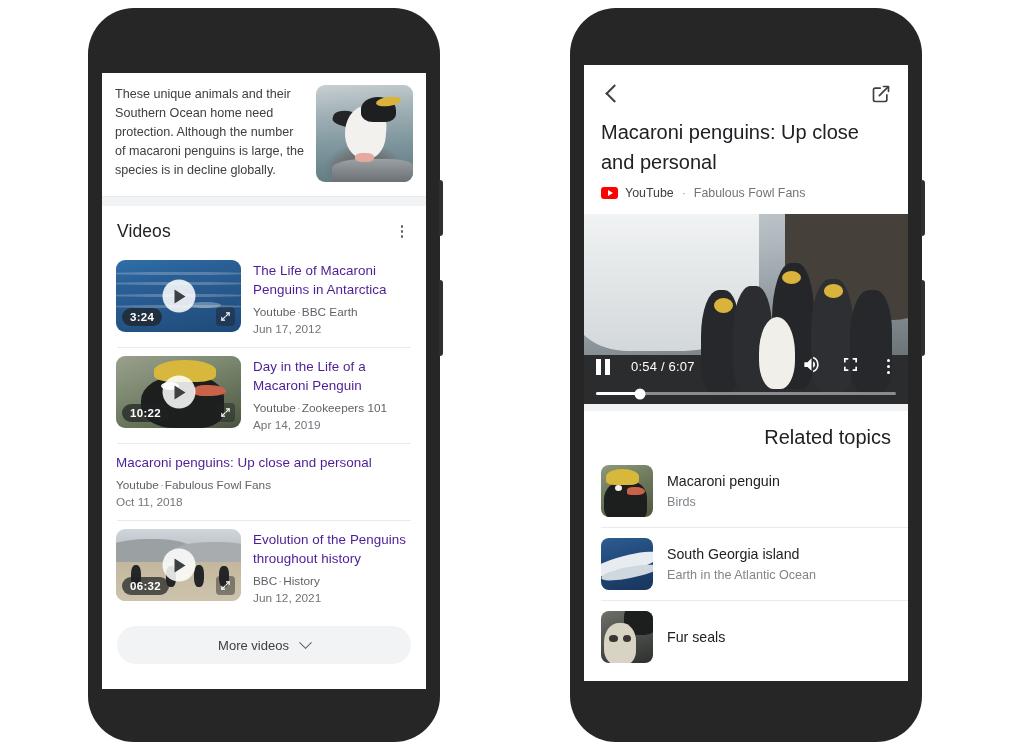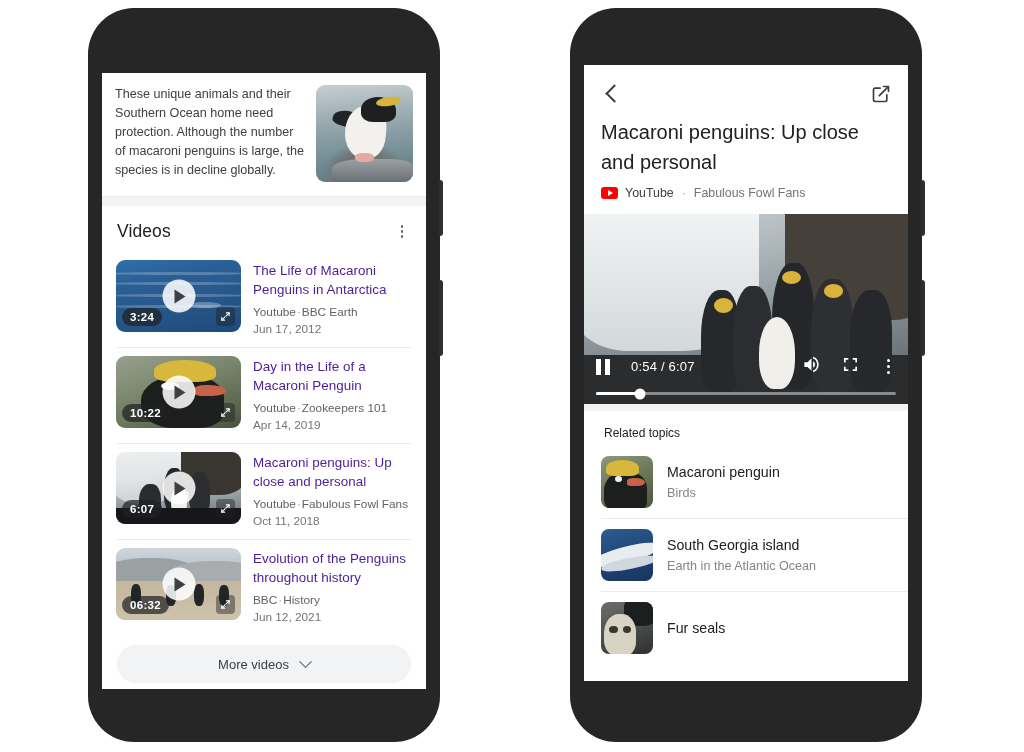--- a/index.html
+++ b/index.html
@@ -205,21 +205,21 @@
   .spacer { flex: 1; }
   .vol, .fs, .kbd { cursor: pointer; }
   .progress { position: relative; height: 3px; background: rgba(255,255,255,.45); border-radius: 2px; }
   .progress .fill { position: absolute; left: 0; top: 0; height: 3px; width: 14.7%;
                     background: #ffffff; border-radius: 2px; }
   .progress .knob { position: absolute; left: 14.7%; top: 50%; transform: translate(-50%,-50%);
                     width: 11px; height: 11px; border-radius: 50%; background: #fff; }
 
   
   .rt-card { background: #fff; }
-  .rt-head { padding: 15px 17px 6px 20px; font-size: 12px; color: #202124; }
+  .rt-head { padding: 15px 17px 6px 13px; font-size: 20px; color: #202124; text-align: right; }
   .rt-row { display: flex; align-items: center; gap: 14px; padding: 10px 17px 10px 17px; }
   .rt-thumb { width: 52px; height: 52px; border-radius: 8px; flex-shrink: 0; overflow:hidden; position:relative; }
   .rt-text { flex: 1; min-width: 0; }
   .rt-name { font-size: 14.2px; color: #202124; line-height: 20px; }
   .rt-sub { font-size: 12.6px; color: #80868b; line-height: 19px; margin-top: 2px; }
   .rt-sep { height: 1px; background: #e8eaed; margin-left: 17px; margin-right: 0; }
 
   .art-macpeng { background: linear-gradient(155deg,#8f9a7d 0%, #707c5d 40%, #4d5640 100%); }
   .art-island  { background: linear-gradient(165deg,#2d5d8f 0%, #21477a 45%, #18355c 100%); }
   .art-seal    { background: linear-gradient(160deg,#6d6f6a 0%, #4f524e 45%, #2e302d 100%); }
@@ -308,39 +308,20 @@
           <div class="vtitle">Day in the Life of a Macaroni Penguin</div>
           <div class="vsrc">
             <span>Youtube</span><span class="dot">·</span><span>Zookeepers 101</span>
           </div>
           <div class="vdate">Apr 14, 2019</div>
         </div>
       </div>
       <div class="sep" style="margin:0 15px"></div>
 
       <div class="vrow">
-        <div class="vthumb art-colony">
-          <div class="blob" style="left:-6%;top:-8%;width:60%;height:80%;background:rgba(255,255,255,.5);border-radius:0 0 50% 40%"></div>
-          <div class="blob" style="left:52%;top:0;width:52%;height:60%;background:#3a3631;border-radius:0 0 40% 30%"></div>
-          <div class="blob" style="left:38%;top:22%;width:16%;height:62%;background:#24262a;border-radius:45% 40% 30% 35%"></div>
-          <div class="blob" style="left:58%;top:28%;width:17%;height:58%;background:#2b2d31;border-radius:45% 40% 30% 35%"></div>
-          <div class="blob" style="left:18%;top:44%;width:18%;height:50%;background:#2a2c30;border-radius:45% 40% 30% 35%"></div>
-          <div class="blob" style="left:44%;top:48%;width:13%;height:40%;background:#f1efe9;border-radius:50% 50% 40% 40%"></div>
-          <div class="blob" style="left:0;bottom:0;width:100%;height:22%;background:#15171a;border-radius:0"></div>
-          <div class="play"></div>
-          <div class="dur">6:07</div>
-          <div class="expand">
-            <svg width="11" height="11" viewBox="0 0 24 24" fill="none" stroke="#fff" stroke-width="2.4" stroke-linecap="round" stroke-linejoin="round">
-              <path d="M14 4h6v6"></path>
-                <path d="M10 20H4v-6"></path>
-                <path d="M20 4l-7 7"></path>
-                <path d="M4 20l7-7"></path>
-            </svg>
-          </div>
-        </div>
         <div class="vmeta">
           <div class="vtitle">Macaroni penguins:  Up close and personal</div>
           <div class="vsrc">
             <span>Youtube</span><span class="dot">·</span><span>Fabulous Fowl Fans</span>
           </div>
           <div class="vdate">Oct 11, 2018</div>
         </div>
       </div>
       <div class="sep" style="margin:0 15px"></div>
 

